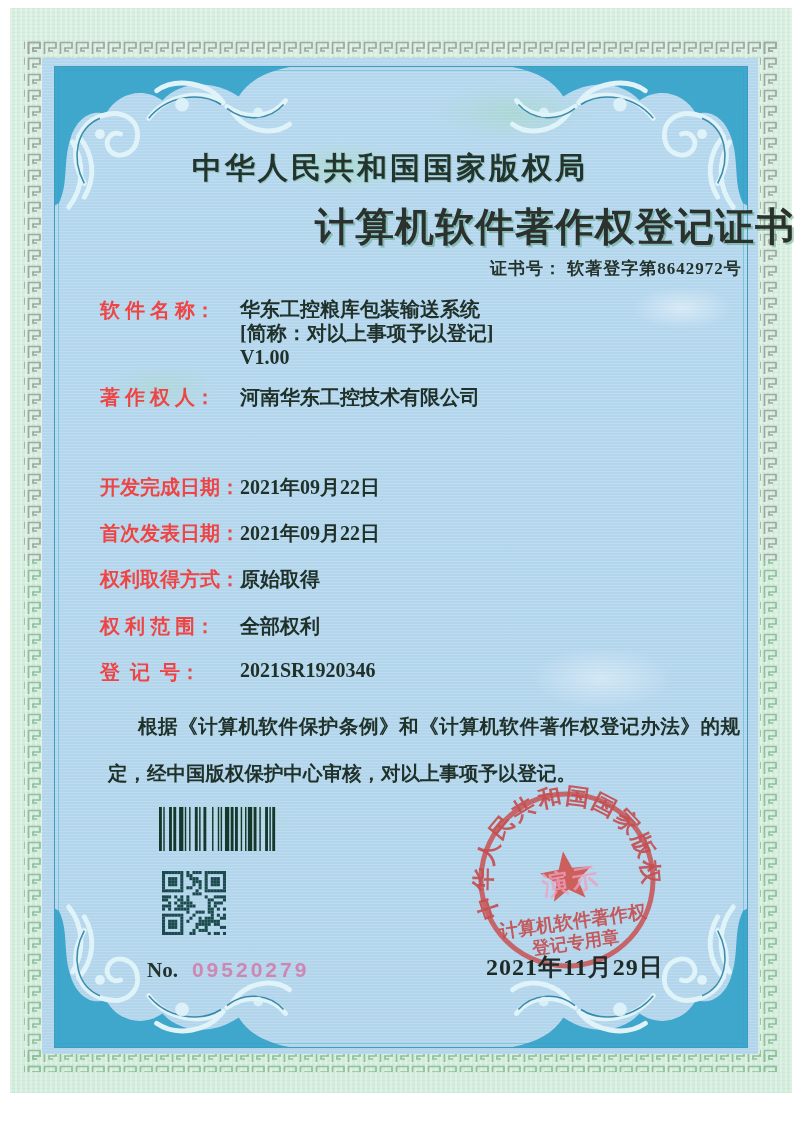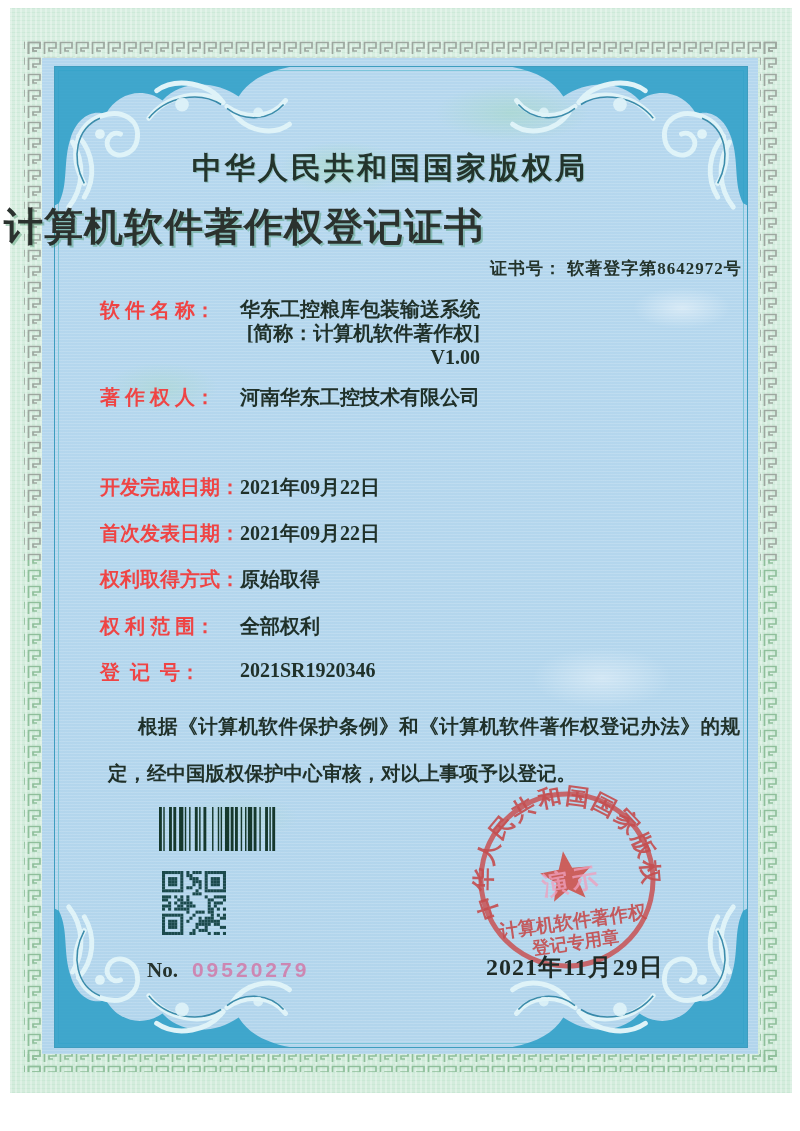--- a/index.html
+++ b/index.html
@@ -37,28 +37,28 @@
   .corner svg{width:100%;height:100%;display:block;}
   .corner.tl{left:55px;top:67px;}
   .corner.tr{left:493px;top:67px;transform:scaleX(-1);}
   .corner.bl{left:55px;top:899px;transform:scaleY(-1);}
   .corner.br{left:493px;top:899px;transform:scale(-1,-1);}
   
   .content{position:absolute;left:0;top:0;width:800px;height:1131px;z-index:3;color:#222f2a;padding-left:36px;}
   .t1{position:absolute;left:0;top:148px;width:780px;text-align:center;
       font-size:30px;font-weight:700;letter-spacing:3px;color:#23342c;
       text-shadow:1px 1px 0 rgba(70,150,110,.35);}
-  .t2{position:absolute;left:4px;top:200px;width:780px;text-align:left;
+  .t2{position:absolute;left:15px;top:200px;width:780px;text-align:right;
       font-size:39px;font-weight:700;letter-spacing:1px;color:#2b322e;
       text-shadow:2px 2px 0 rgba(60,145,100,.4);}
   .certno{position:absolute;left:490px;top:257px;font-size:17px;font-weight:700;color:#23332b;letter-spacing:1px;text-align:right;}
   .row{position:absolute;left:0;width:800px;}
   .flabel{position:absolute;left:100px;font-size:20px;font-weight:700;white-space:pre;color:#ef4444;}
   .fvalue{position:absolute;left:240px;font-size:20px;font-weight:700;white-space:pre;color:#20312a;}
-  .vblock{position:absolute;left:240px;font-size:20px;font-weight:700;line-height:24px;color:#20312a;text-align:right;}
+  .vblock{position:absolute;left:240px;font-size:20px;font-weight:700;line-height:24px;color:#20312a;}
   .para{position:absolute;left:100px;top:703px;width:632px;font-size:19.5px;font-weight:700;
         line-height:47px;text-align:justify;text-indent:30px;color:#20312a;margin-left:8px;}
   .barcode{position:absolute;left:159px;top:807px;width:119px;height:44px;}
   .qr{position:absolute;left:162px;top:871px;width:64px;height:64px;}
   .barcode svg,.qr svg{width:100%;height:100%;display:block;}
   .barcode rect,.qr rect{fill:#16382c;}
   .qr rect{fill:#1b4a4c;}
   .seal{position:absolute;left:447px;top:760px;width:240px;height:240px;transform:rotate(-8deg);opacity:.92;}
   .seal svg{width:100%;height:100%;display:block;}
   .seal-ring{fill:none;stroke:#c94b4b;stroke-width:5px;opacity:.88;}
@@ -189,21 +189,21 @@
 
   <div class="content">
     <div class="t1">中华人民共和国国家版权局</div>
     <div class="t2">计算机软件著作权登记证书</div>
     <div class="certno"><span>证书号：</span>&nbsp;<span>软著登字第8642972号</span></div>
 
     <div class="row" style="top:297px">
       <span class="flabel">软 件 名 称：</span>
       <div class="vblock">
         <div>华东工控粮库包装输送系统</div>
-        <div>[简称：计算机软件著作权]</div>
+        <div>[简称：对以上事项予以登记]</div>
         <div>V1.00</div>
       </div>
     </div>
     <div class="row" style="top:384px">
       <span class="flabel">著 作 权 人：</span>
       <span class="fvalue">河南华东工控技术有限公司</span>
     </div>
     <div class="row" style="top:474px">
       <span class="flabel">开发完成日期：</span>
       <span class="fvalue">2021年09月22日</span>

